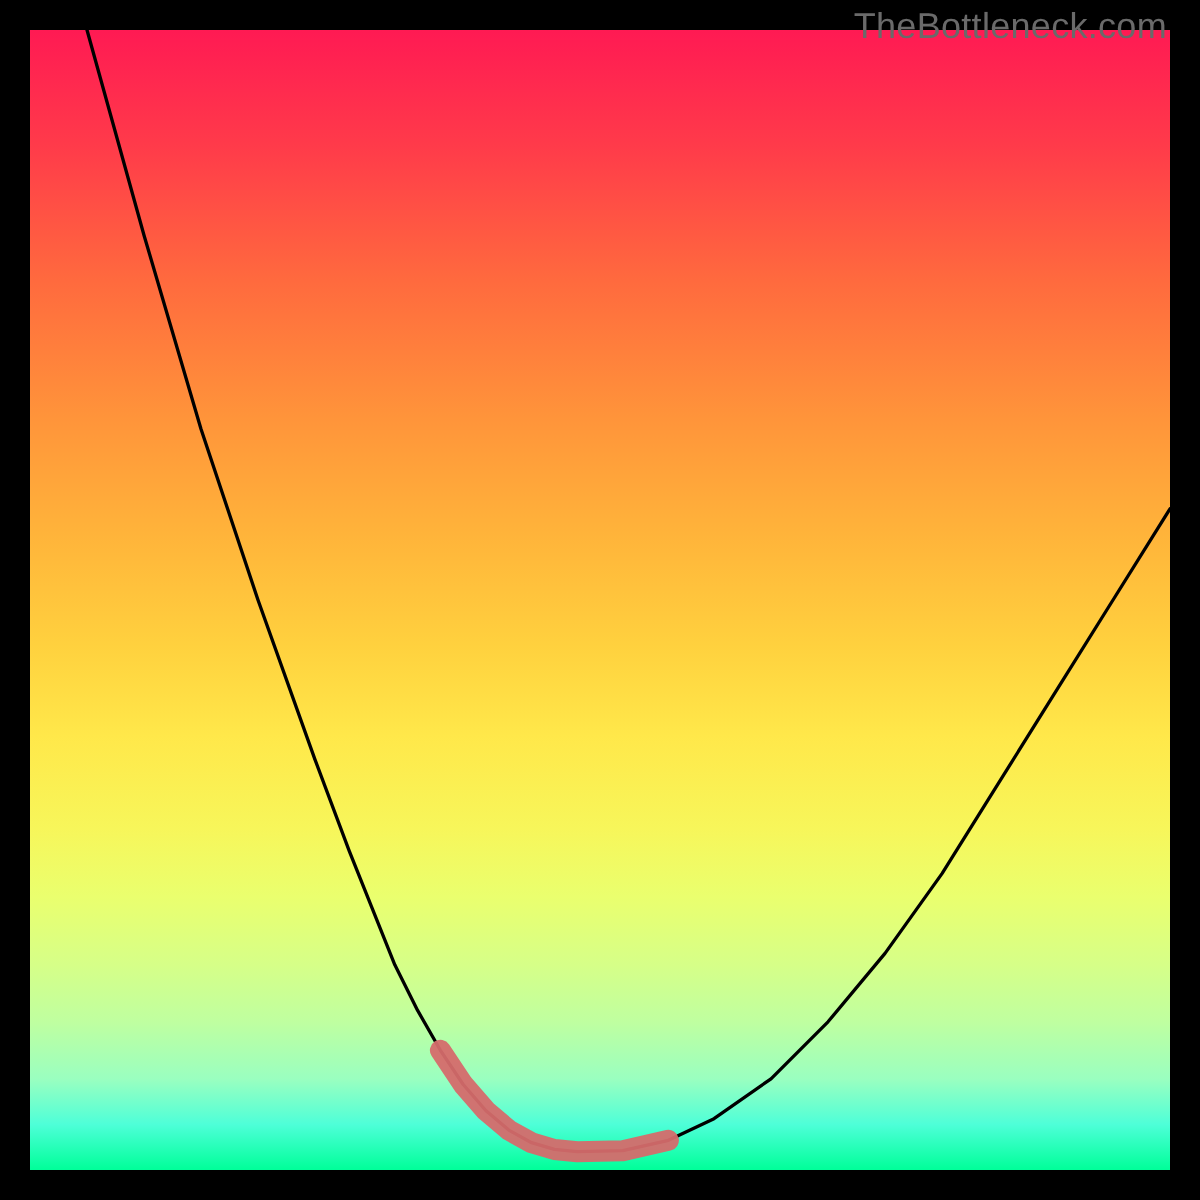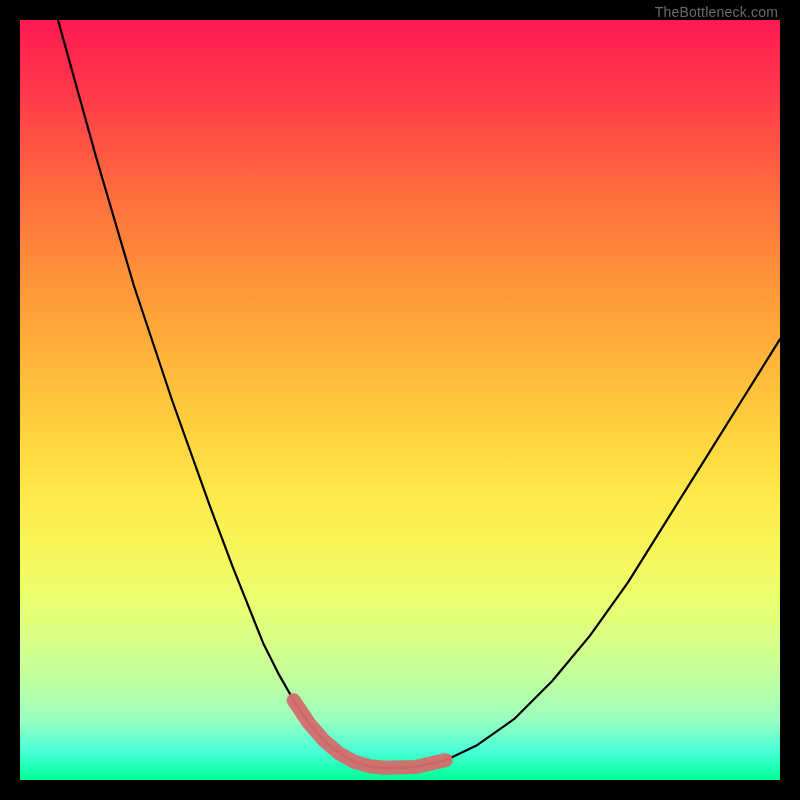--- a/index.html
+++ b/index.html
@@ -40,21 +40,21 @@
       #9affc0 92%,
       #4effd8 96%,
       #00ff99 100%
     );
   }
   .watermark {
     position: absolute;
     top: 4px;
     right: 22px;
     color: #6a6a6a;
-    font-size: 14px;
+    font-size: 24px;
     font-weight: 500;
     letter-spacing: 0.2px;
     user-select: none;
   }
   svg.curve {
     position: absolute;
     left: 20px;
     top: 20px;
     width: 760px;
     height: 760px;

